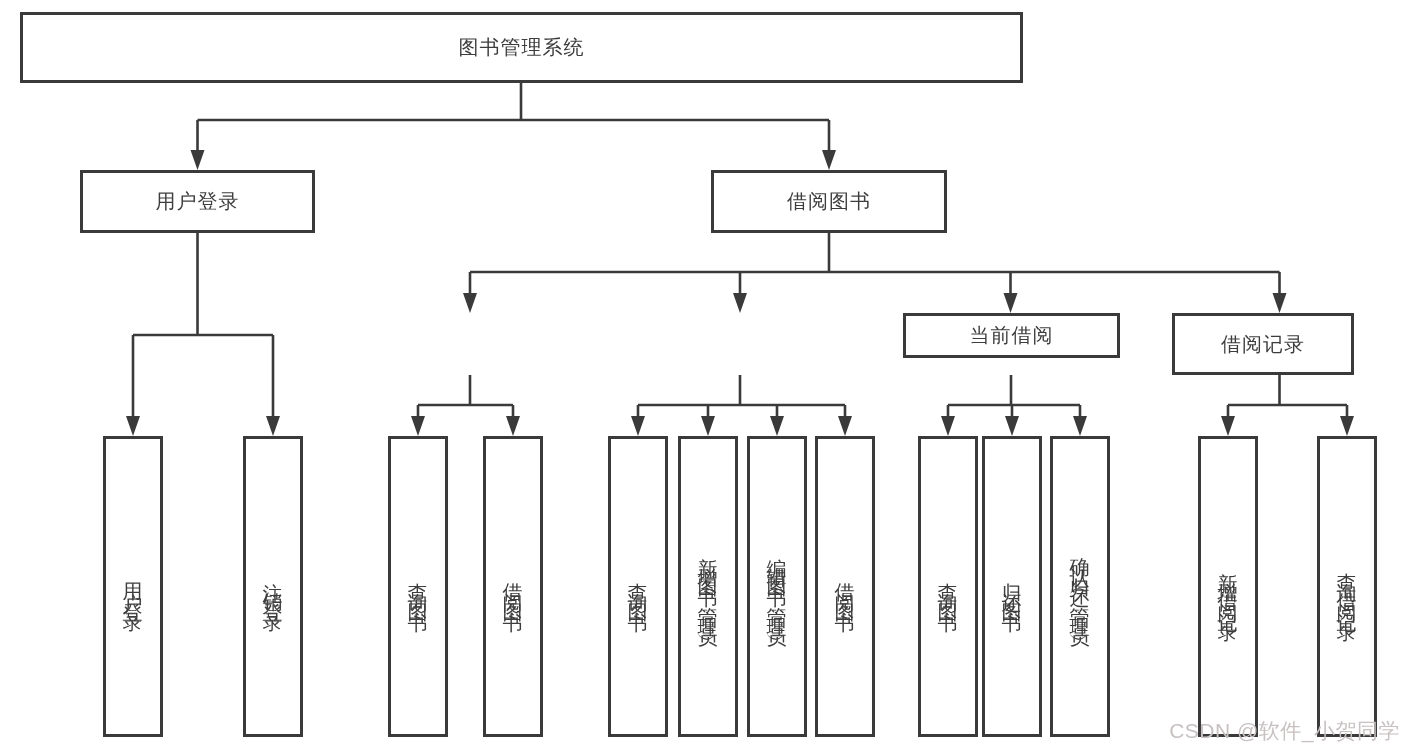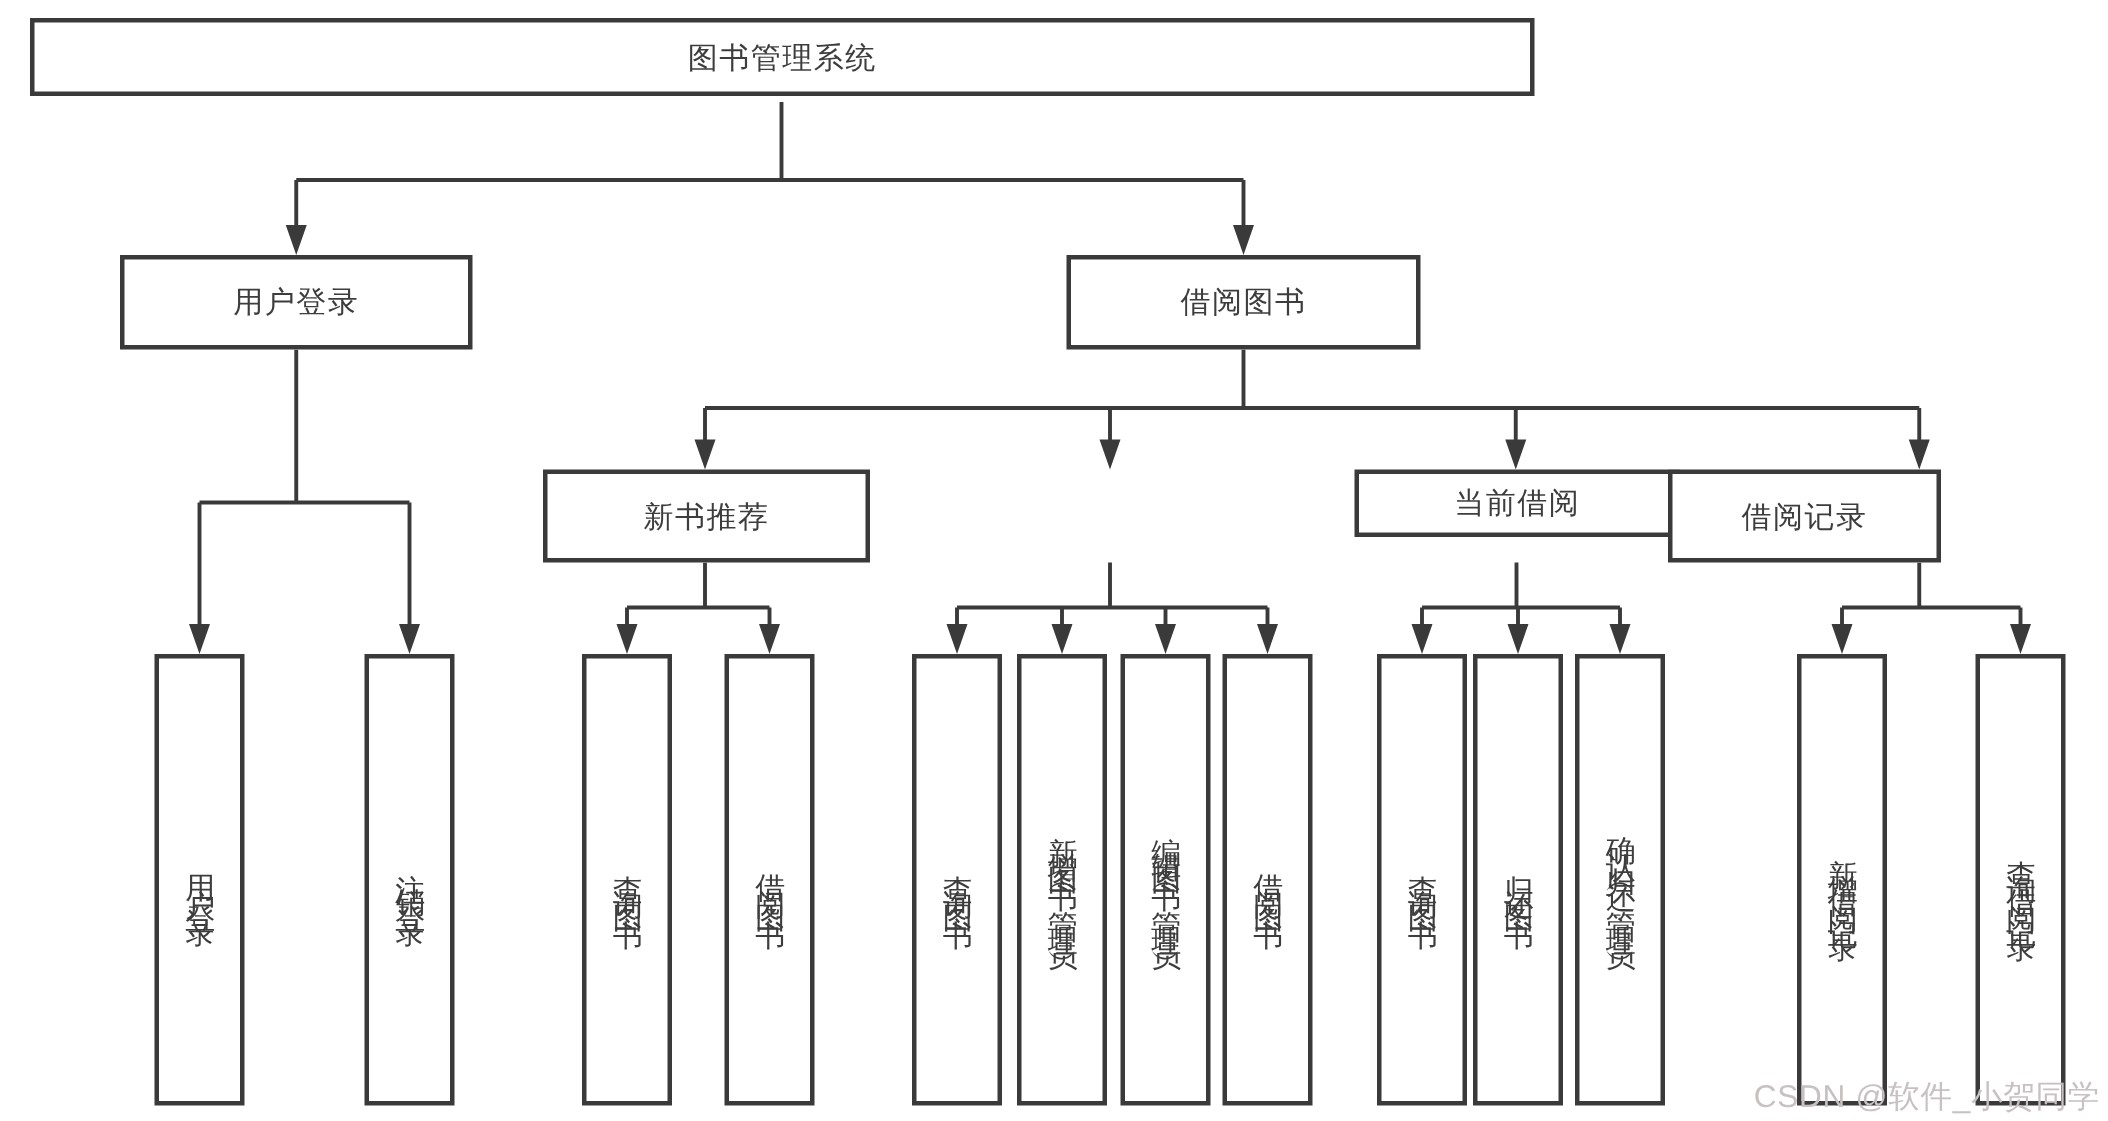--- a/index.html
+++ b/index.html
@@ -88,38 +88,35 @@
       <polygon points="708,436 701,416 715,416" fill="#3a3a3a"></polygon>
       <polygon points="777,436 770,416 784,416" fill="#3a3a3a"></polygon>
       <polygon points="845,436 838,416 852,416" fill="#3a3a3a"></polygon>
       <polygon points="948,436 941,416 955,416" fill="#3a3a3a"></polygon>
       <polygon points="1012,436 1005,416 1019,416" fill="#3a3a3a"></polygon>
       <polygon points="1080,436 1073,416 1087,416" fill="#3a3a3a"></polygon>
       <polygon points="1228,436 1221,416 1235,416" fill="#3a3a3a"></polygon>
       <polygon points="1347,436 1340,416 1354,416" fill="#3a3a3a"></polygon>
     </svg>
 
-  <div class="box" style="left:20px;top:12px;width:1003px;height:52px">
+  <div class="box" style="left:20px;top:12px;width:1003px;height:71px">
     <span class="hlabel">图书管理系统</span>
   </div>
 
   <div class="box" style="left:80px;top:170px;width:235px;height:63px">
     <span class="hlabel">用户登录</span>
   </div>
   <div class="box" style="left:711px;top:170px;width:236px;height:63px">
     <span class="hlabel">借阅图书</span>
   </div>
 
-  <div class="box" style="left:362px;top:313px;width:218px;height:62px">
-    <span class="hlabel">新书推荐</span>
-  </div>
   <div class="box" style="left:903px;top:313px;width:217px;height:45px">
     <span class="hlabel">当前借阅</span>
   </div>
-  <div class="box" style="left:1112px;top:313px;width:182px;height:62px">
+  <div class="box" style="left:1172px;top:313px;width:182px;height:62px">
     <span class="hlabel">借阅记录</span>
   </div>
 
   <div class="leaf" style="left:103px">
     <span class="vlabel">用户登录</span>
   </div>
   <div class="leaf" style="left:243px">
     <span class="vlabel">注销登录</span>
   </div>
 

